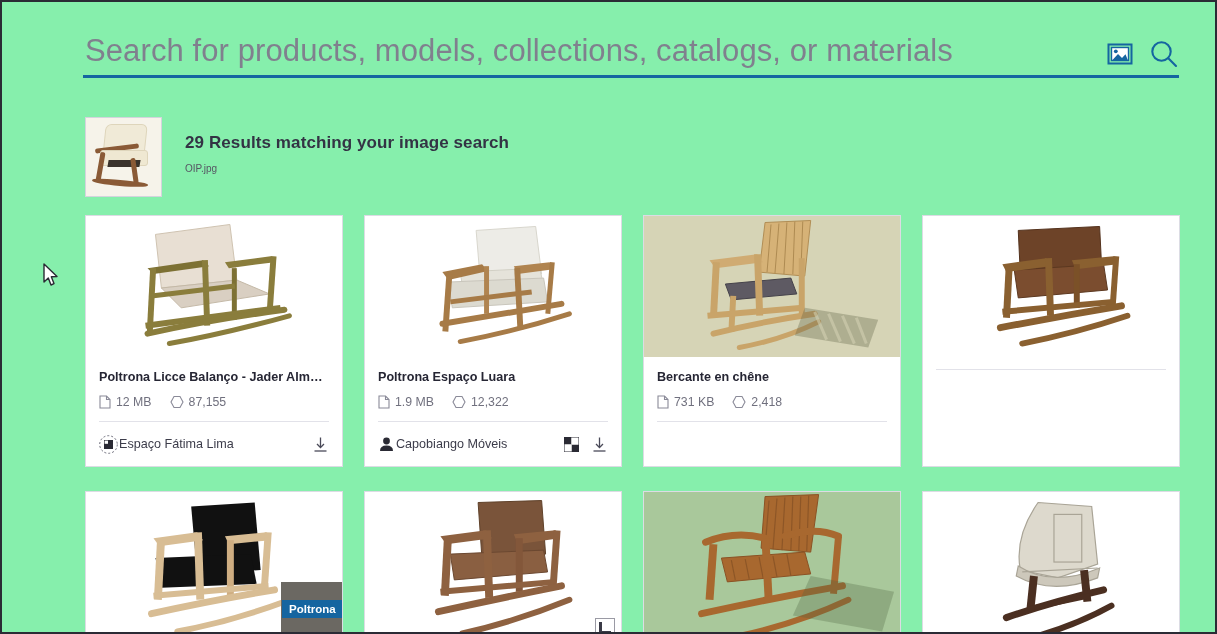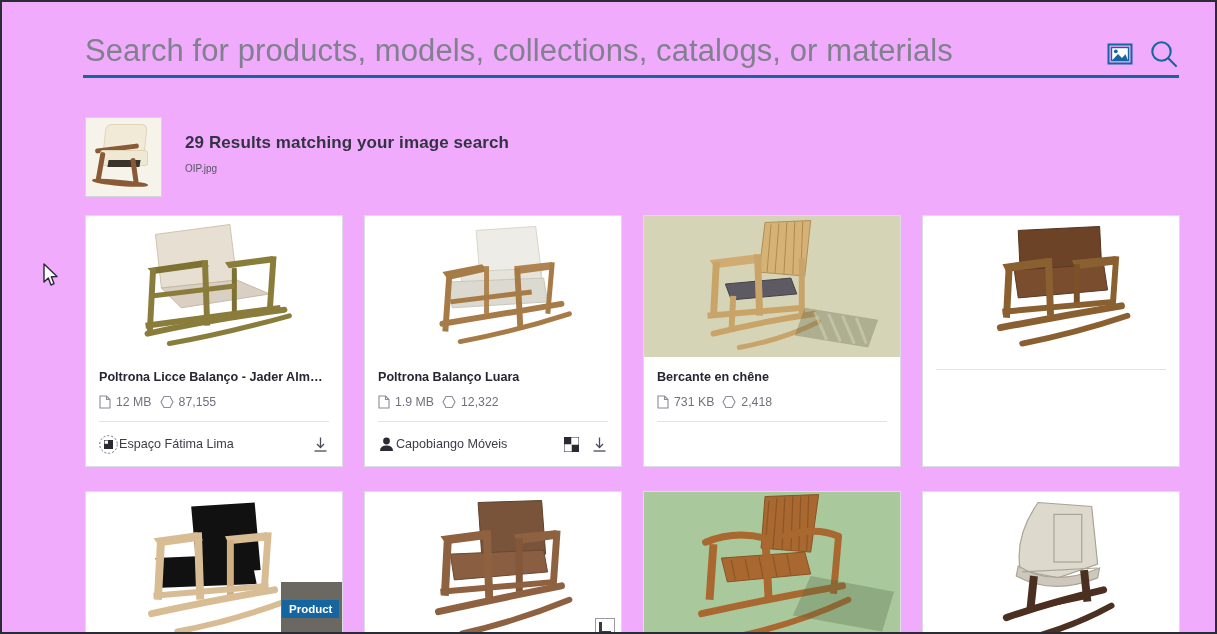--- a/index.html
+++ b/index.html
@@ -10,21 +10,21 @@
     width: 1217px; height: 634px;
     overflow: hidden;
     font-family: "Liberation Sans", sans-serif;
   }
   .app-frame {
     position: absolute;
     left: 0; top: 0;
     width: 1217px; height: 634px;
     box-sizing: border-box;
     border: 2px solid #2b2b35;
-    background: #f0abfc;
+    background: #86efac;
     overflow: hidden;
   }
 
   
   .search-bar {
     position: absolute;
     left: 81px; top: 24px;
     width: 1096px; height: 52px;
     display: flex;
     align-items: flex-end;
@@ -164,21 +164,21 @@
     font-weight: bold;
     color: #262634;
     white-space: nowrap;
     overflow: hidden;
     text-overflow: ellipsis;
   }
   .card-meta {
     margin-top: 11px;
     display: flex;
     align-items: center;
-    gap: 8px;
+    gap: 18px;
     color: #70707e;
     font-size: 12.3px;
   }
   .meta-item { display: flex; align-items: center; gap: 5px; }
   .card-divider {
     margin: 12px 13px 0 13px;
     height: 1px;
     background: #e2e2e9;
   }
   .card-footer {
@@ -354,21 +354,21 @@
           <rect x="80" y="58" width="6" height="58" fill="#a77b47" transform="rotate(4 83 87)"></rect>
           <rect x="152" y="52" width="6" height="62" fill="#a77b47" transform="rotate(-3 155 83)"></rect>
           <rect x="184" y="46" width="5" height="52" fill="#a77b47" transform="rotate(5 186 72)"></rect>
           <rect x="120" y="50" width="5" height="48" fill="#b08450"></rect>
           <path d="M78,108 Q140,98 198,88" stroke="#a77b47" stroke-width="6" fill="none" stroke-linecap="round"></path>
           <path d="M96,126 Q150,116 206,98" stroke="#a77b47" stroke-width="5" fill="none" stroke-linecap="round"></path>
           <path d="M86,86 L168,76" stroke="#a77b47" stroke-width="5"></path>
         </svg>
       </div>
       <div class="card-body">
-        <div class="card-title">Poltrona Balanço Luara</div>
+        <div class="card-title">Poltrona Espaço Luara</div>
         <div class="card-meta">
           <span class="meta-item">
             <svg width="12" height="14" viewBox="0 0 12 14">
               <path d="M1,1 L7.5,1 L11,4.5 L11,13 L1,13 Z" fill="none" stroke="#8a8a98" stroke-width="1.1"></path>
               <path d="M7.5,1 L7.5,4.5 L11,4.5" fill="none" stroke="#8a8a98" stroke-width="1.1"></path>
             </svg>
             <span>1.9 MB</span>
           </span>
           <span class="meta-item">
             <svg width="14" height="14" viewBox="0 0 14 14">
@@ -482,21 +482,21 @@
           <path d="M140,44 L182,40 L186,48 L144,52 Z" fill="#d8bd94"></path>
           <rect x="70" y="48" width="8" height="60" fill="#d8bd94" transform="rotate(3 74 78)"></rect>
           <rect x="110" y="40" width="8" height="68" fill="#d8bd94" transform="rotate(-2 114 74)"></rect>
           <rect x="178" y="40" width="7" height="62" fill="#d8bd94" transform="rotate(4 181 71)"></rect>
           <rect x="142" y="48" width="7" height="56" fill="#cfae82"></rect>
           <path d="M68,104 L184,94" stroke="#d8bd94" stroke-width="6"></path>
           <path d="M66,122 Q130,108 190,98" stroke="#d8bd94" stroke-width="7" fill="none" stroke-linecap="round"></path>
           <path d="M92,140 Q146,130 200,110" stroke="#d8bd94" stroke-width="6" fill="none" stroke-linecap="round"></path>
         </svg>
         <div class="gray-square"></div>
-        <div class="product-badge">Product</div>
+        <div class="product-badge">Poltrona</div>
       </div>
     </div>
 
     <div class="card" style="height:150px;overflow:hidden">
       <div class="thumb" style="height:150px;background:#ffffff">
         <svg class="chair-svg" viewBox="0 0 258 150">
           <polygon points="114,10 178,8 182,62 118,68" fill="#7a543a" stroke="#5f4129" stroke-width="1"></polygon>
           <polygon points="86,62 180,58 184,80 90,88" fill="#8a5f41" stroke="#6b4830" stroke-width="1"></polygon>
           <path d="M76,44 L122,38 L128,46 L82,52 Z" fill="#8e6140"></path>
           <path d="M150,42 L192,38 L196,46 L154,52 Z" fill="#8e6140"></path>

